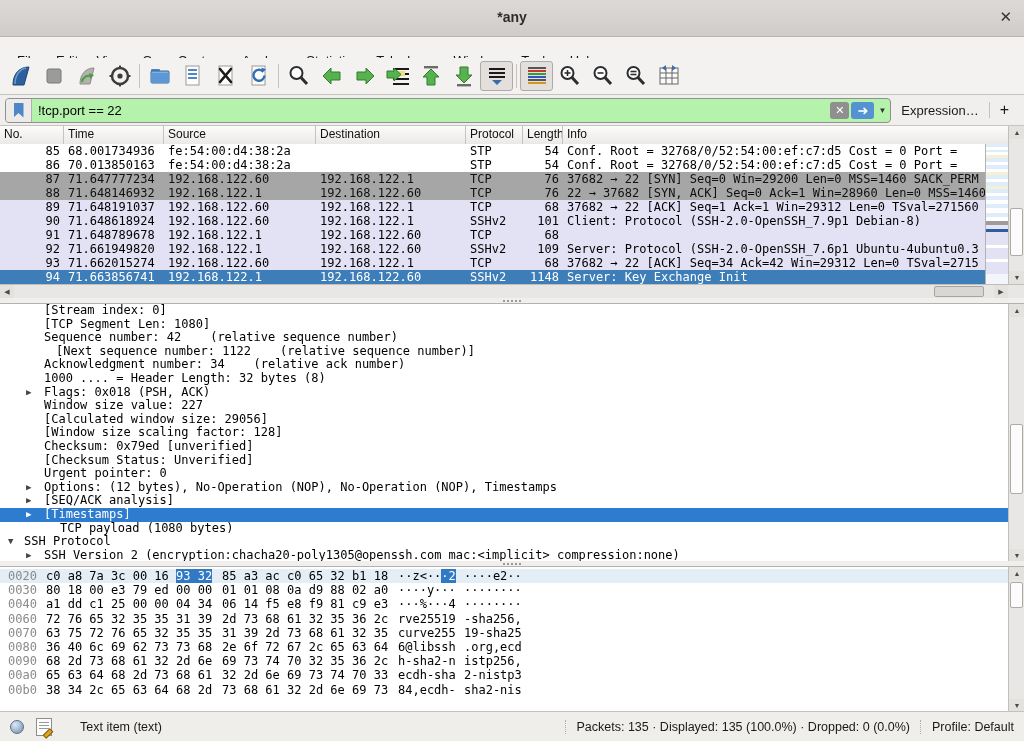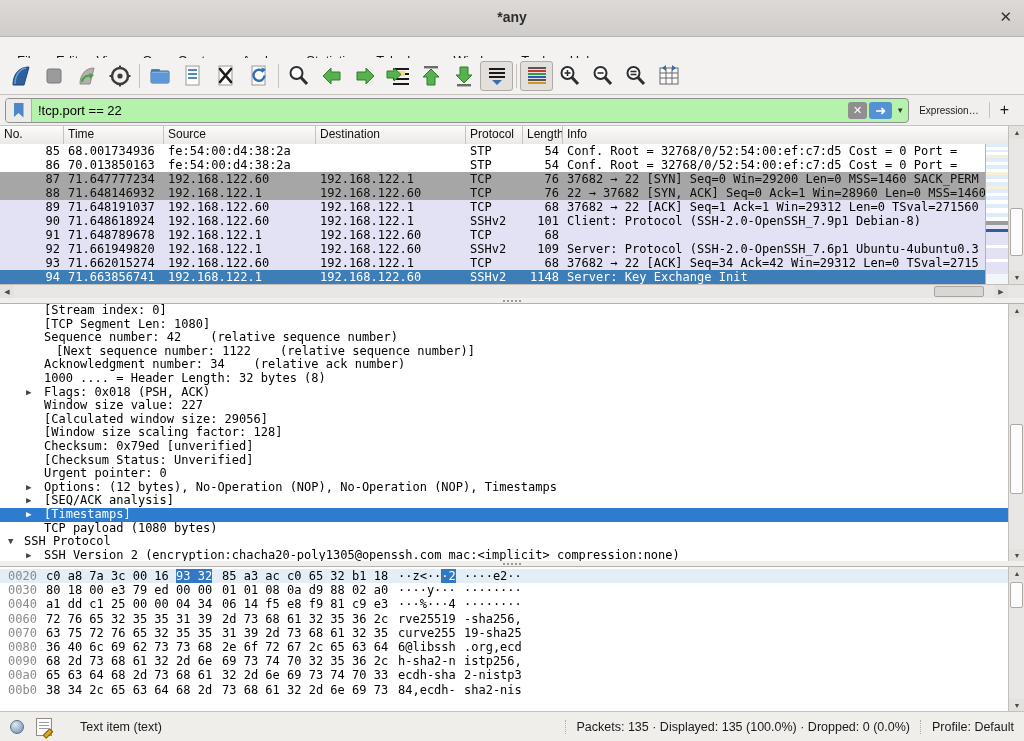--- a/index.html
+++ b/index.html
@@ -37,21 +37,21 @@
   .bookmark{width:10px;height:15px;background:#4d87c7;
     clip-path:polygon(0 0,100% 0,100% 100%,50% 70%,0 100%);}
   .finput{flex:1;background:transparent;border:none;outline:none;font-size:13px;color:#000;
     padding:0 0 0 6px;font-family:"Liberation Sans",sans-serif;}
   .fclear{width:19px;height:17px;background:#8f8f8f;border-radius:3px;color:#fff;
     display:flex;align-items:center;justify-content:center;font-size:11px;margin-right:2px;flex-shrink:0;}
   .fapply{width:23px;height:17px;background:#5592d2;border-radius:3px;color:#fff;
     display:flex;align-items:center;justify-content:center;font-size:13px;flex-shrink:0;}
   .fcaret{width:16px;height:100%;display:flex;align-items:center;justify-content:center;
     font-size:8px;color:#333;flex-shrink:0;}
-  .fexpr{font-size:10px;color:#1a1a1a;padding:0 10px;white-space:nowrap;}
+  .fexpr{font-size:13px;color:#1a1a1a;padding:0 10px;white-space:nowrap;}
   .fvsep{width:1px;height:16px;background:#c6c2be;}
   .fadd{font-size:16px;color:#1a1a1a;padding:0 10px;}
 
   
   .plist{position:absolute;top:126px;left:0;width:1024px;height:172px;background:#fff;}
   .phead{position:absolute;top:0;left:0;right:0;height:18px;display:flex;
     background:linear-gradient(#fbfbfa,#ebe9e7);border-bottom:1px solid #bfbbb8;font-size:12px;color:#111;}
   .phcell{border-right:1px solid #c6c2bf;padding:1px 4px;box-sizing:border-box;
     white-space:nowrap;overflow:hidden;flex-shrink:0;}
   .phcell.info{flex:1;border-right:none;}
@@ -467,21 +467,21 @@
         <div class="dline"><span class="d-arrow" style="left: 26px;">▶</span><span style="position: absolute; left: 44px;">Flags: 0x018 (PSH, ACK)</span></div>
         <div class="dline"><span style="position: absolute; left: 44px;">Window size value: 227</span></div>
         <div class="dline"><span style="position: absolute; left: 44px;">[Calculated window size: 29056]</span></div>
         <div class="dline"><span style="position: absolute; left: 44px;">[Window size scaling factor: 128]</span></div>
         <div class="dline"><span style="position: absolute; left: 44px;">Checksum: 0x79ed [unverified]</span></div>
         <div class="dline"><span style="position: absolute; left: 44px;">[Checksum Status: Unverified]</span></div>
         <div class="dline"><span style="position: absolute; left: 44px;">Urgent pointer: 0</span></div>
         <div class="dline"><span class="d-arrow" style="left: 26px;">▶</span><span style="position: absolute; left: 44px;">Options: (12 bytes), No-Operation (NOP), No-Operation (NOP), Timestamps</span></div>
         <div class="dline"><span class="d-arrow" style="left: 26px;">▶</span><span style="position: absolute; left: 44px;">[SEQ/ACK analysis]</span></div>
         <div class="dline d-sel"><span class="d-arrow" style="left: 26px;">▶</span><span style="position: absolute; left: 44px;">[Timestamps]</span></div>
-        <div class="dline"><span style="position: absolute; left: 44px; text-align: right;">TCP payload (1080 bytes)</span></div>
+        <div class="dline"><span style="position: absolute; left: 60px; text-align: right;">TCP payload (1080 bytes)</span></div>
         <div class="dline"><span class="d-arrow" style="left: 8px;">▼</span><span style="position: absolute; left: 24px;">SSH Protocol</span></div>
         <div class="dline"><span class="d-arrow" style="left: 26px;">▶</span><span style="position: absolute; left: 44px;">SSH Version 2 (encryption:chacha20-poly1305@openssh.com mac:&lt;implicit&gt; compression:none)</span></div>
       </div>
     <div class="vscroll" style="top:0;bottom:0;right:0;">
       <div class="sarrow" style="top:0;">▲</div>
       <div class="sthumb" style="top:120px;height:70px;"></div>
       <div class="sarrow" style="bottom:0;">▼</div>
     </div>
   </div>
 

